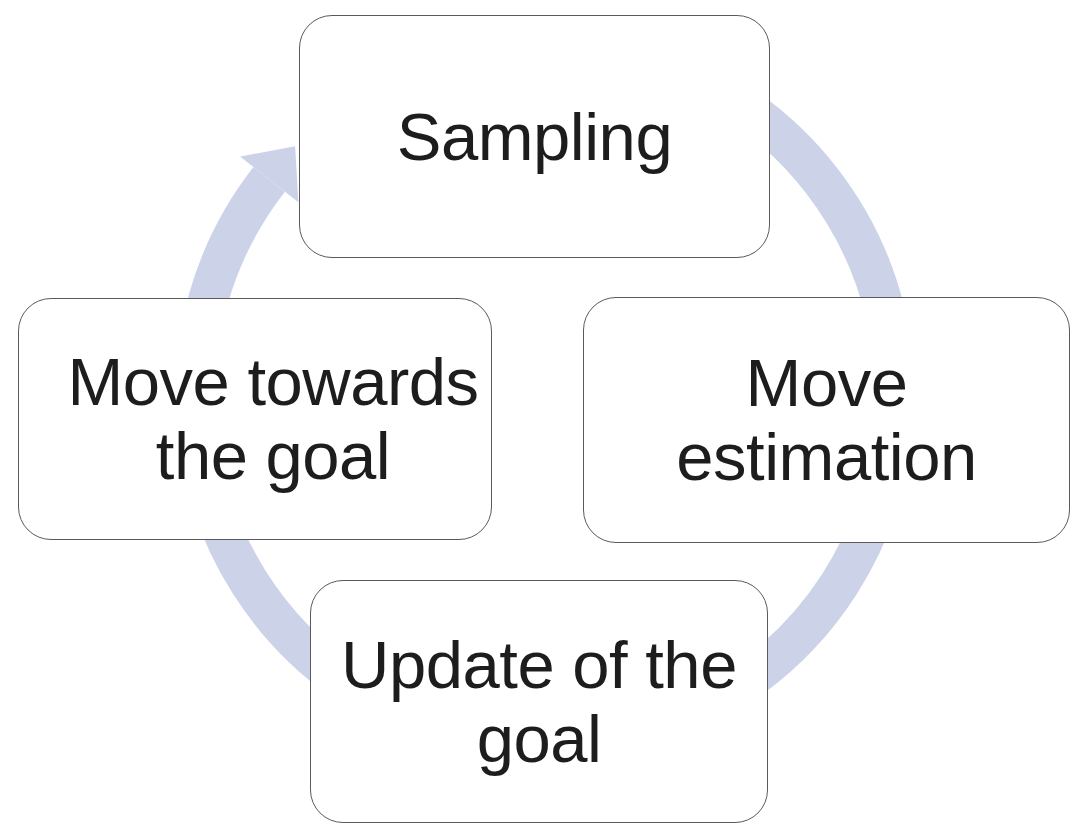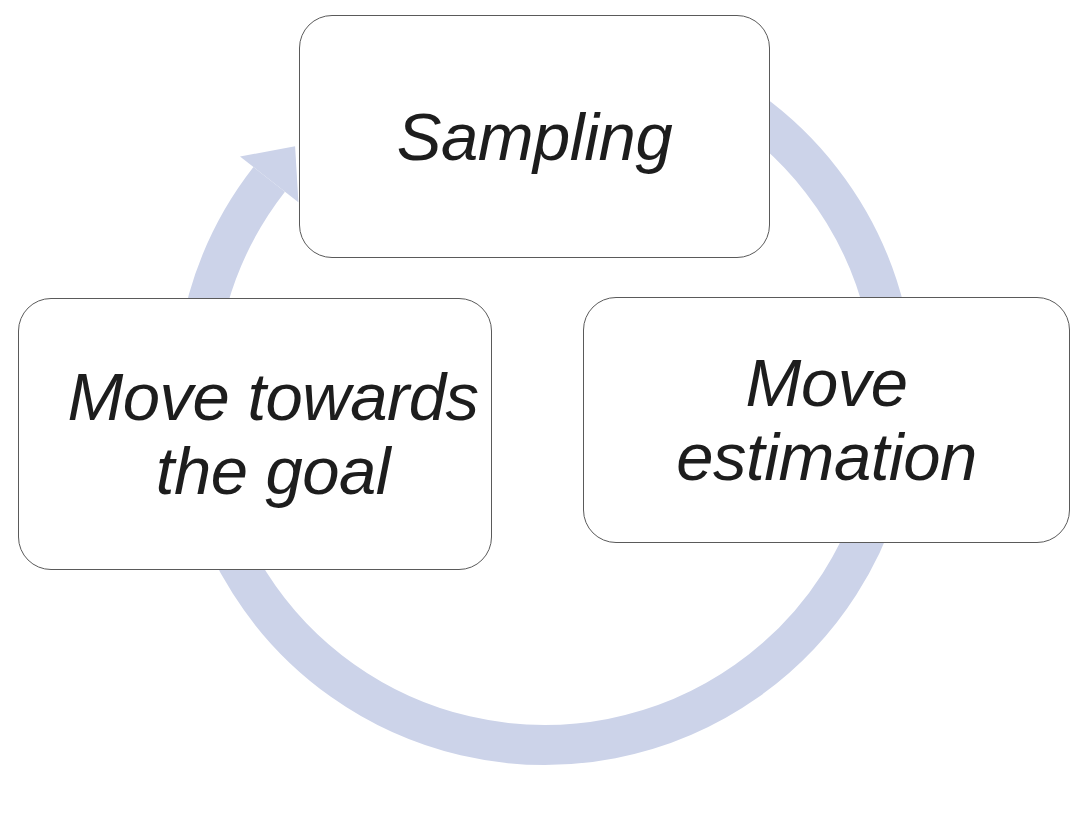--- a/index.html
+++ b/index.html
@@ -7,21 +7,20 @@
     padding: 0;
     background: #ffffff;
   }
   .canvas {
     position: relative;
     width: 1084px;
     height: 838px;
     background: var(--background, #ffffff);
     overflow: hidden;
     font-family: "Liberation Sans", sans-serif;
-    font-style: italic;
   }
   .ring-svg {
     position: absolute;
     left: 0;
     top: 0;
     width: 1084px;
     height: 838px;
   }
   .ring {
     fill: none;
@@ -44,36 +43,38 @@
     text-align: center;
     color: var(--text, #1d1d1d);
     font-size: 67px;
     line-height: 1.1;
     letter-spacing: -0.5px;
     white-space: pre-line;
   }
   .step-top    { left: 299px; top: 15px;  width: 471px; height: 243px; }
   .step-right  { left: 583px; top: 297px; width: 487px; height: 246px; }
   .step-bottom { left: 310px; top: 580px; width: 458px; height: 243px; }
-  .step-left   { left: 18px;  top: 298px; width: 474px; height: 272px; padding-left: 36px; }
+  .step-left   { left: 18px;  top: 298px; width: 474px; height: 242px; padding-left: 36px; }
 </style>
 </head>
 <body>
 
 <div class="canvas">
 
   <svg class="ring-svg" viewBox="0 0 1084 838" xmlns="http://www.w3.org/2000/svg" aria-hidden="true">
 
     <path class="ring" d="M 720 91.9 A 350 350 0 1 1 269.2 179.4"></path>
 
     <polygon class="head" points="295.1,146.3 298.4,202.2 240.0,156.6"></polygon>
   </svg>
 
   <div class="step step-top">Sampling</div>
 
   <div class="step step-right">Move
 estimation</div>
 
+  <div class="step step-bottom">Update of the
+goal</div>
 
   <div class="step step-left">Move towards
 the goal</div>
 
 </div>
 
 </body></html>

